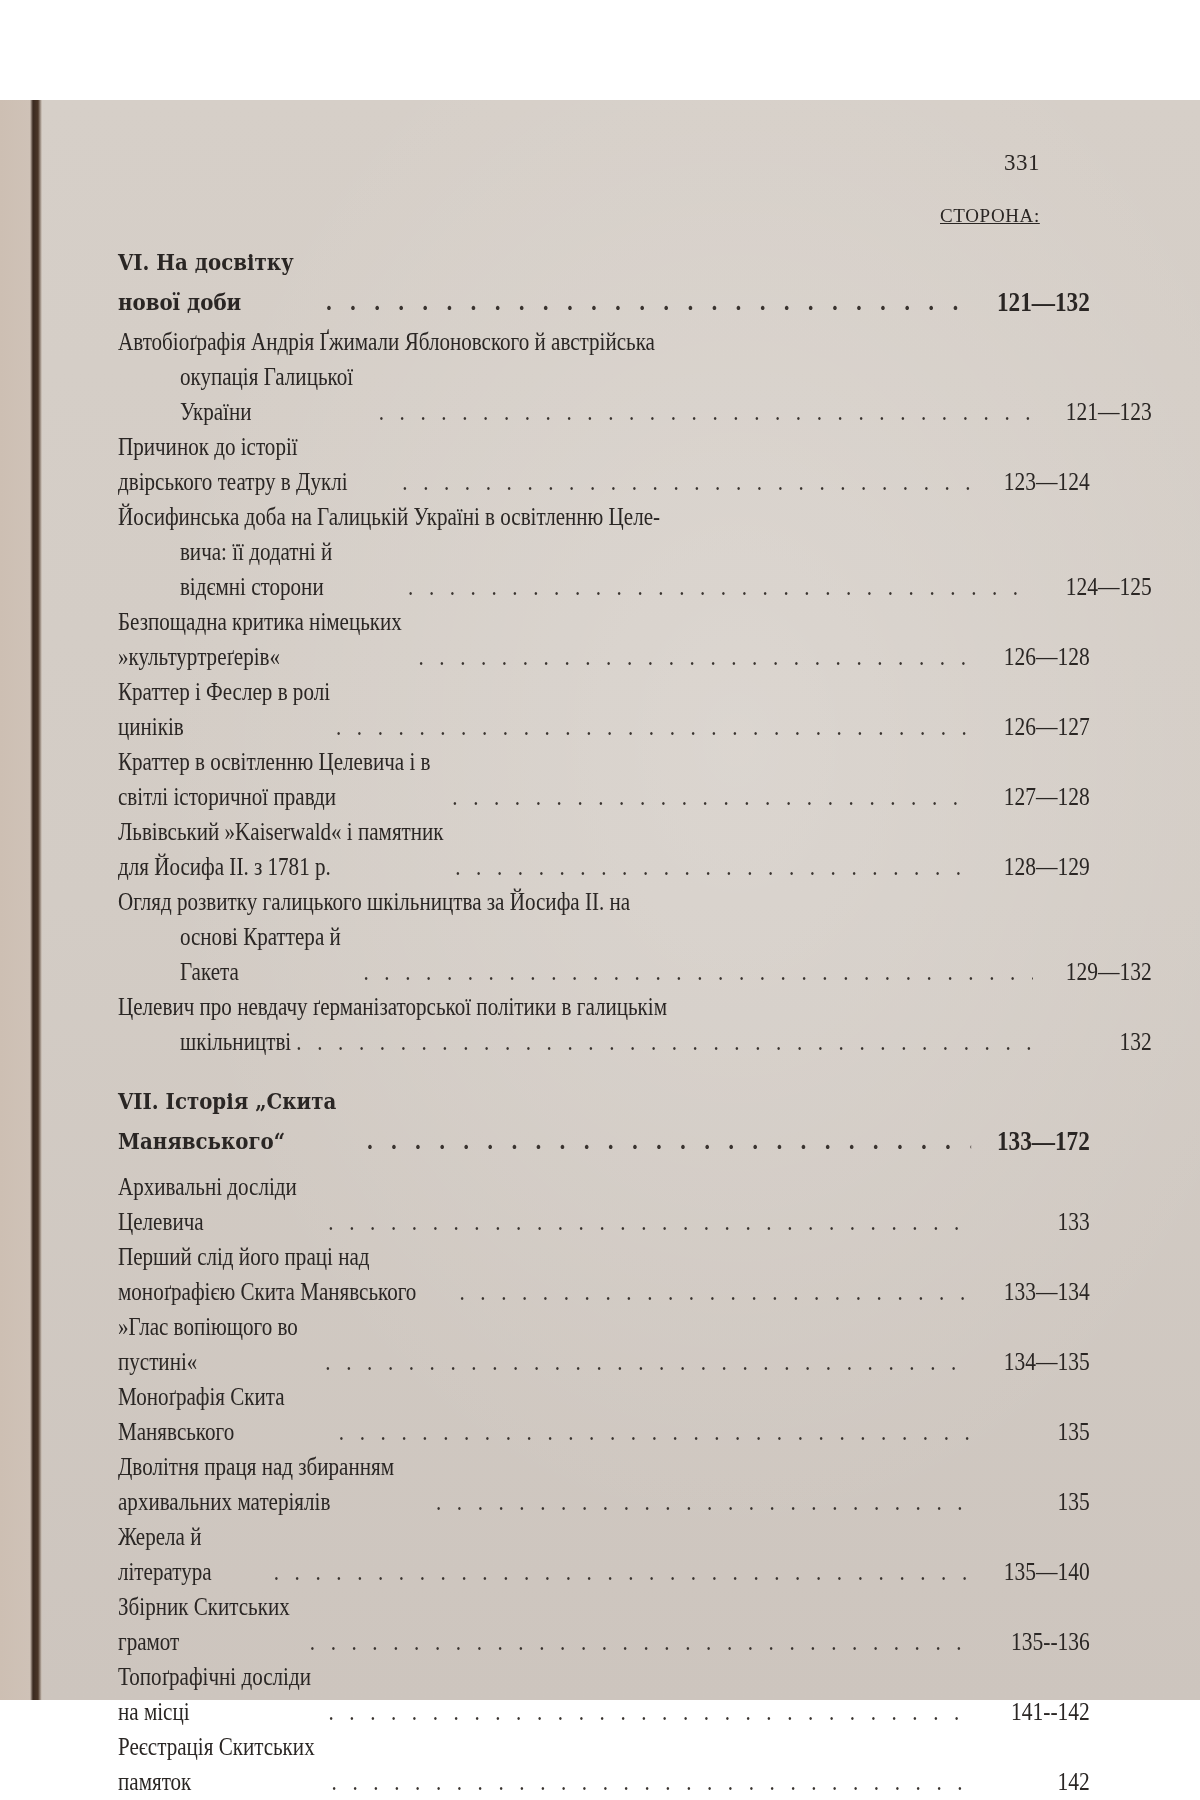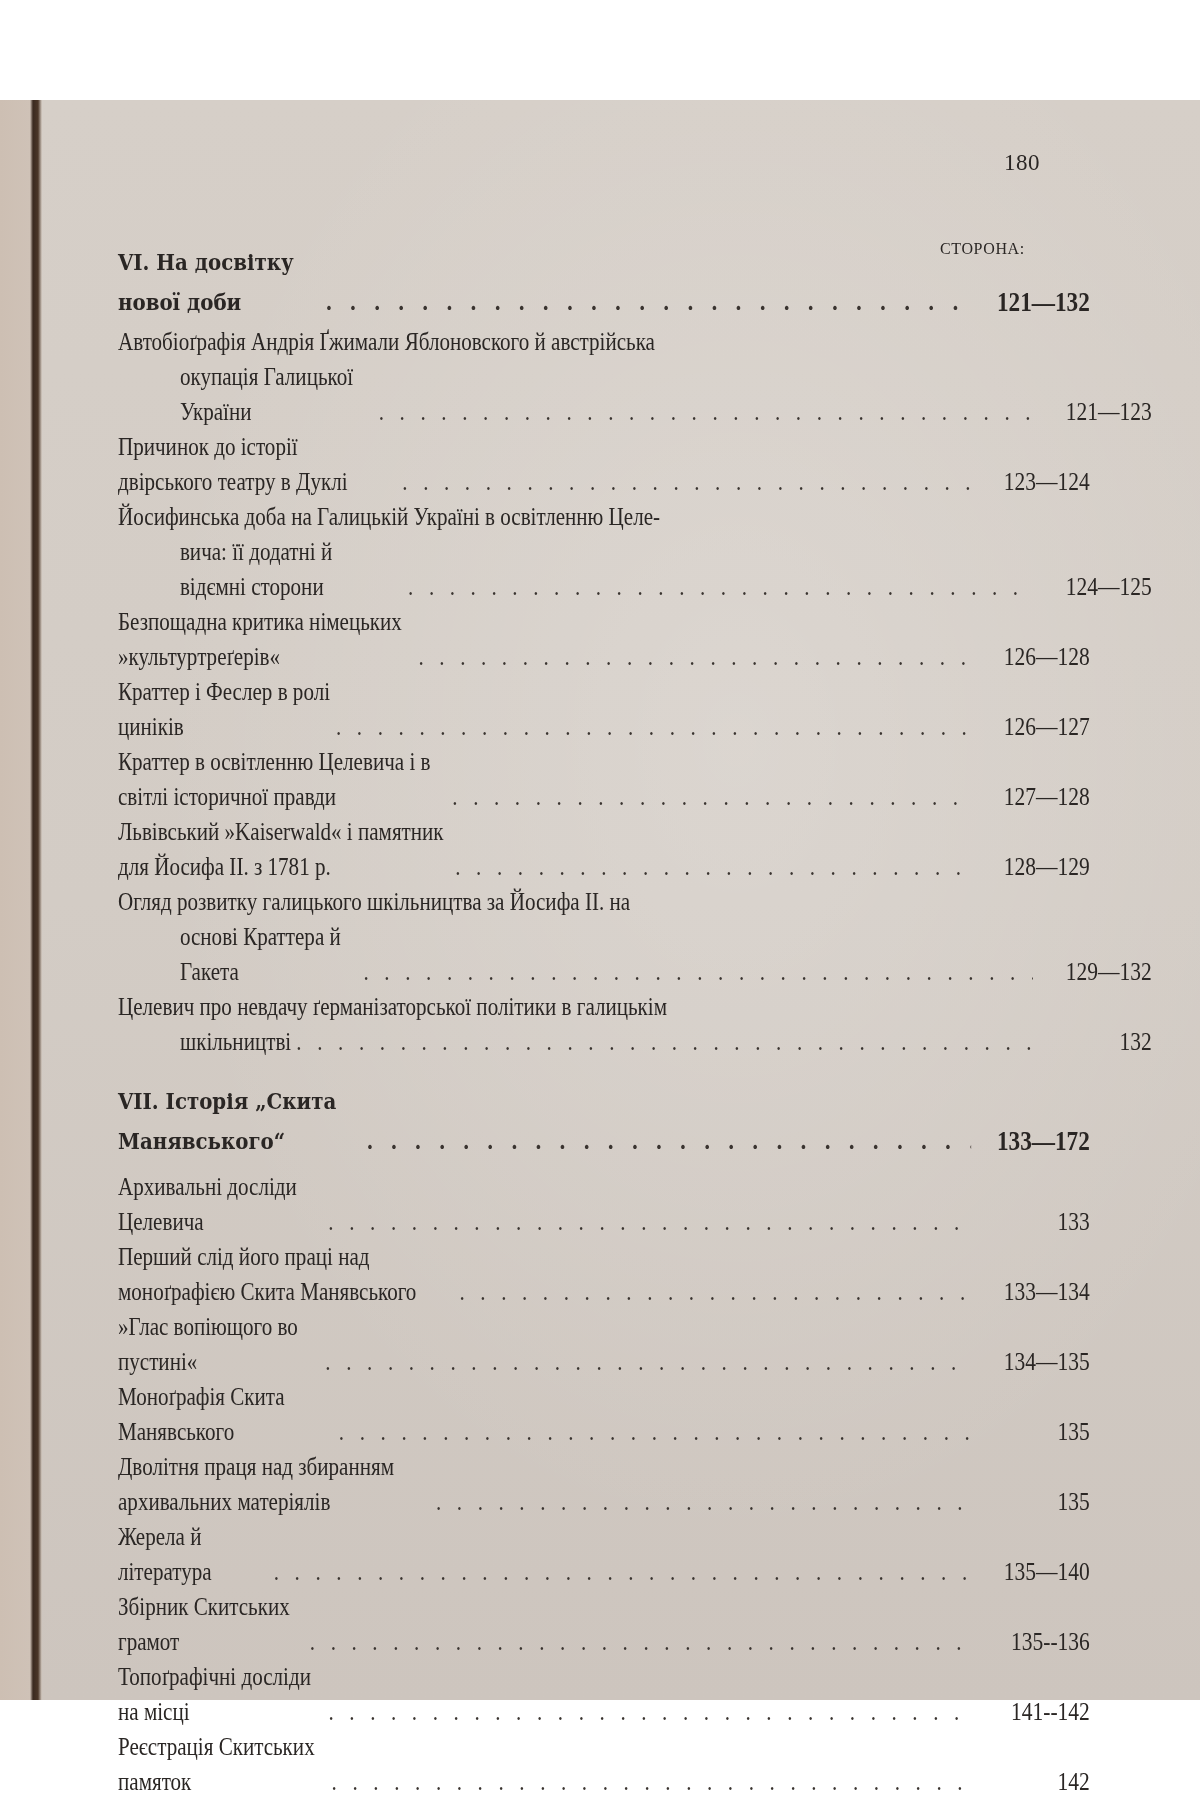--- a/index.html
+++ b/index.html
@@ -28,24 +28,25 @@
     }
     .page-number {
       position: absolute;
       top: 50px;
       left: 962px;
       font-size: 23px;
       letter-spacing: 0.5px;
     }
     .column-label {
       position: absolute;
-      top: 140px;
+      top: 105px;
       left: 898px;
-      font-size: 16px;
+      font-size: 19px;
       letter-spacing: 0.6px;
+      text-decoration: underline;
     }
     .toc {
       position: absolute;
       left: 76px;
       top: 136px;
       width: 972px;
     }
     .entry {
       display: flex;
       align-items: flex-end;
@@ -93,21 +94,21 @@
       white-space: nowrap;
       width: 1130px;
     }
     .indent { padding-left: 72px; }
   </style>
 </head>
 <body>
 
 <div class="photo">
   <div class="page">
-    <div class="page-number">180</div>
+    <div class="page-number">331</div>
     <div class="column-label">СТОРОНА:</div>
     <div class="toc" id="toc">
         <div class="entry chapter">
           <span class="text">VI. На досвітку нової доби</span>
           <span class="dots"> . . . . . . . . . . . . . . . . . . . . . . . . . . . . . . . . . . . . . . . . .</span>
           <span class="pages">121—132</span>
         </div>
         <div class="sub-multiline">
           <span class="first">Автобіоґрафія Андрія Ґжимали Яблоновского й австрійська</span>
           <div class="entry indent">

